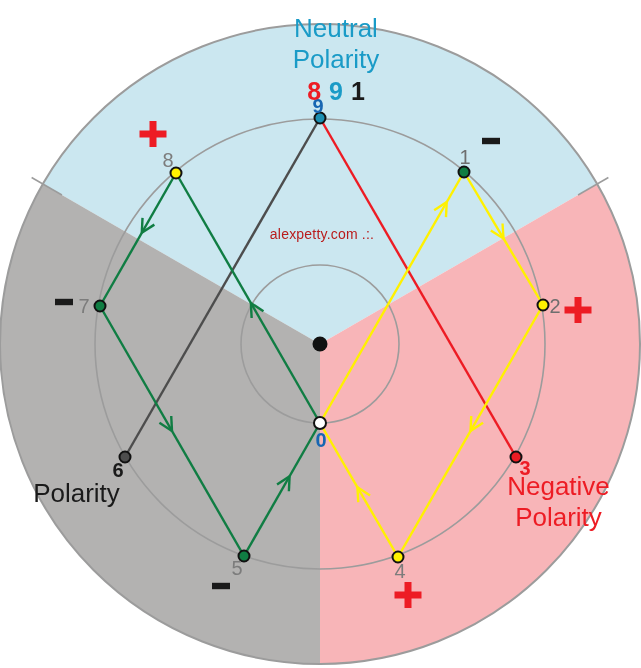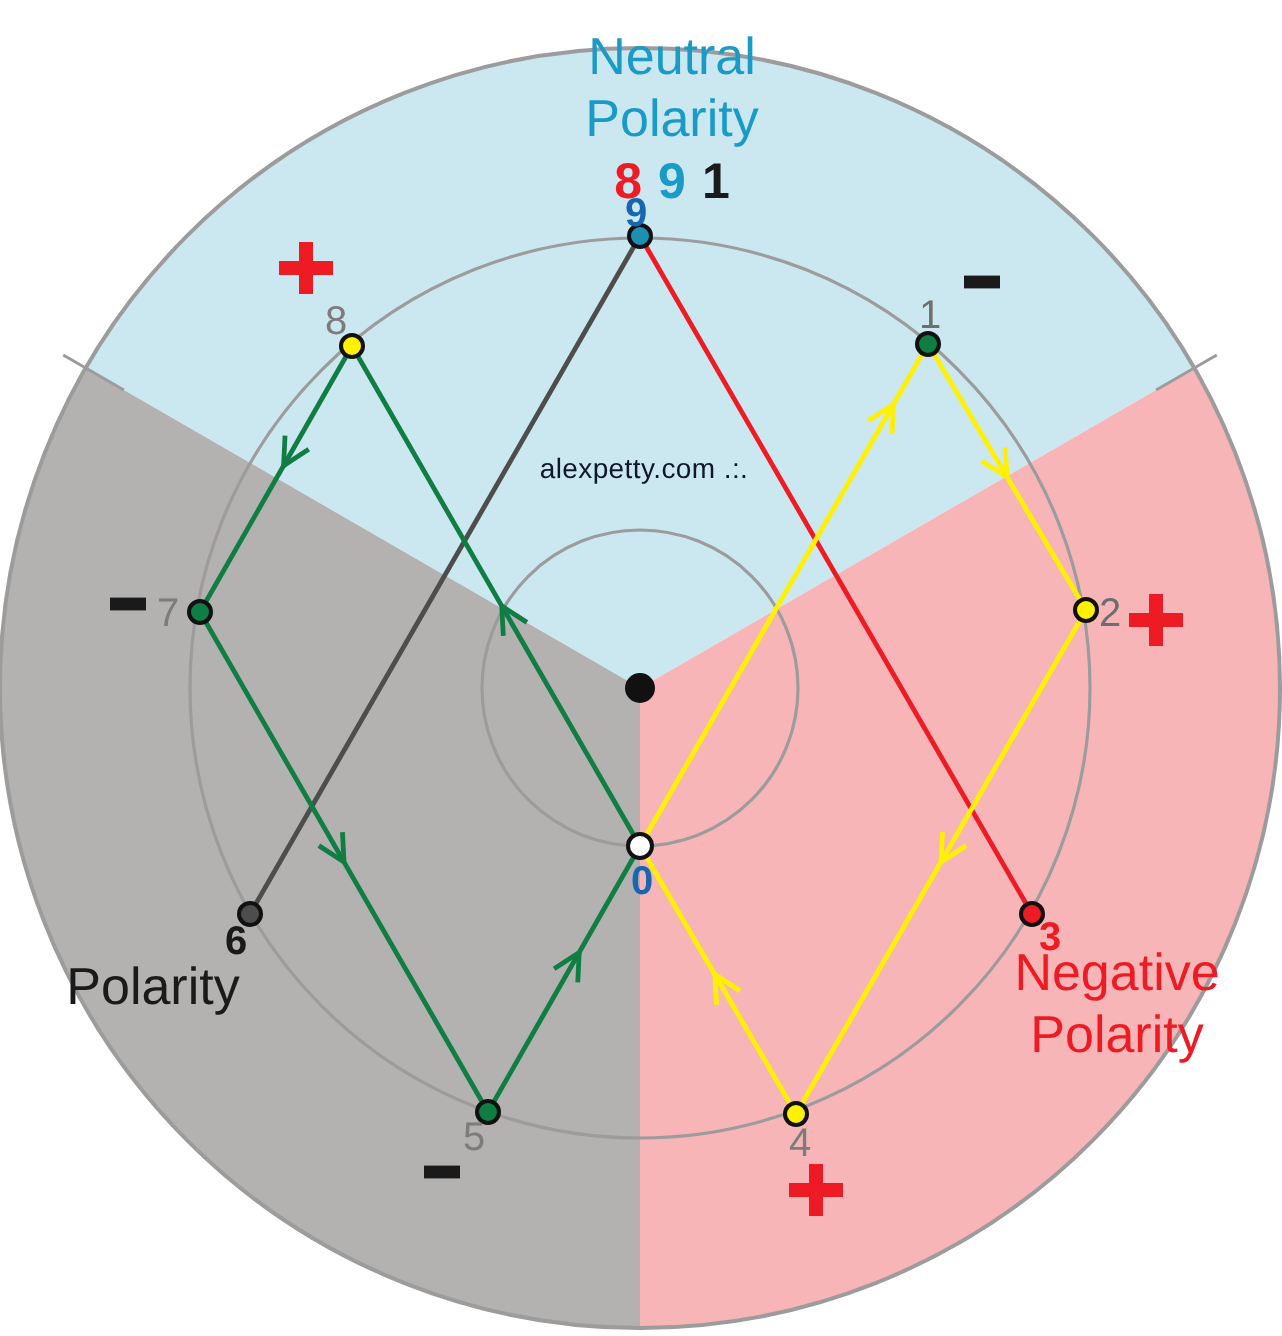--- a/index.html
+++ b/index.html
@@ -9,21 +9,21 @@
   }
   .stage svg{position:absolute;left:0;top:0;}
   .title{position:absolute;text-align:center;line-height:1.18;font-weight:400;}
   .t-neutral{left:236px;top:3px;width:200px;font-size:26px;margin-top:10px;}
   .t-negative{left:4px;top:478px;width:145px;font-size:26px;}
   .t-positive{left:486px;top:471px;width:145px;font-size:26px;}
   .digits{font-size:25px;font-weight:bold;margin-top:3px;}
   .digits span{margin:0 4px;}
   .watermark{
     position:absolute;left:240px;top:226px;width:164px;text-align:center;
-    font-size:14px;color:#0f172a;letter-spacing:0.2px;
+    font-size:14px;color:#b91c1c;letter-spacing:0.2px;
   }
   text.nlabel{font-family:"Liberation Sans",sans-serif;}
 </style>
 </head>
 <body>
 
 <div class="stage">
   <svg id="wheel" width="641" height="668" viewBox="0 0 641 668">
       <path d="M 320 344 L 597.1 184.0 A 320 320 0 0 0 42.9 184.0 Z" fill="#CBE7F0"></path>
       <path d="M 320 344 L 42.9 184.0 A 320 320 0 0 0 320.0 664.0 Z" fill="#B3B2B1"></path>

